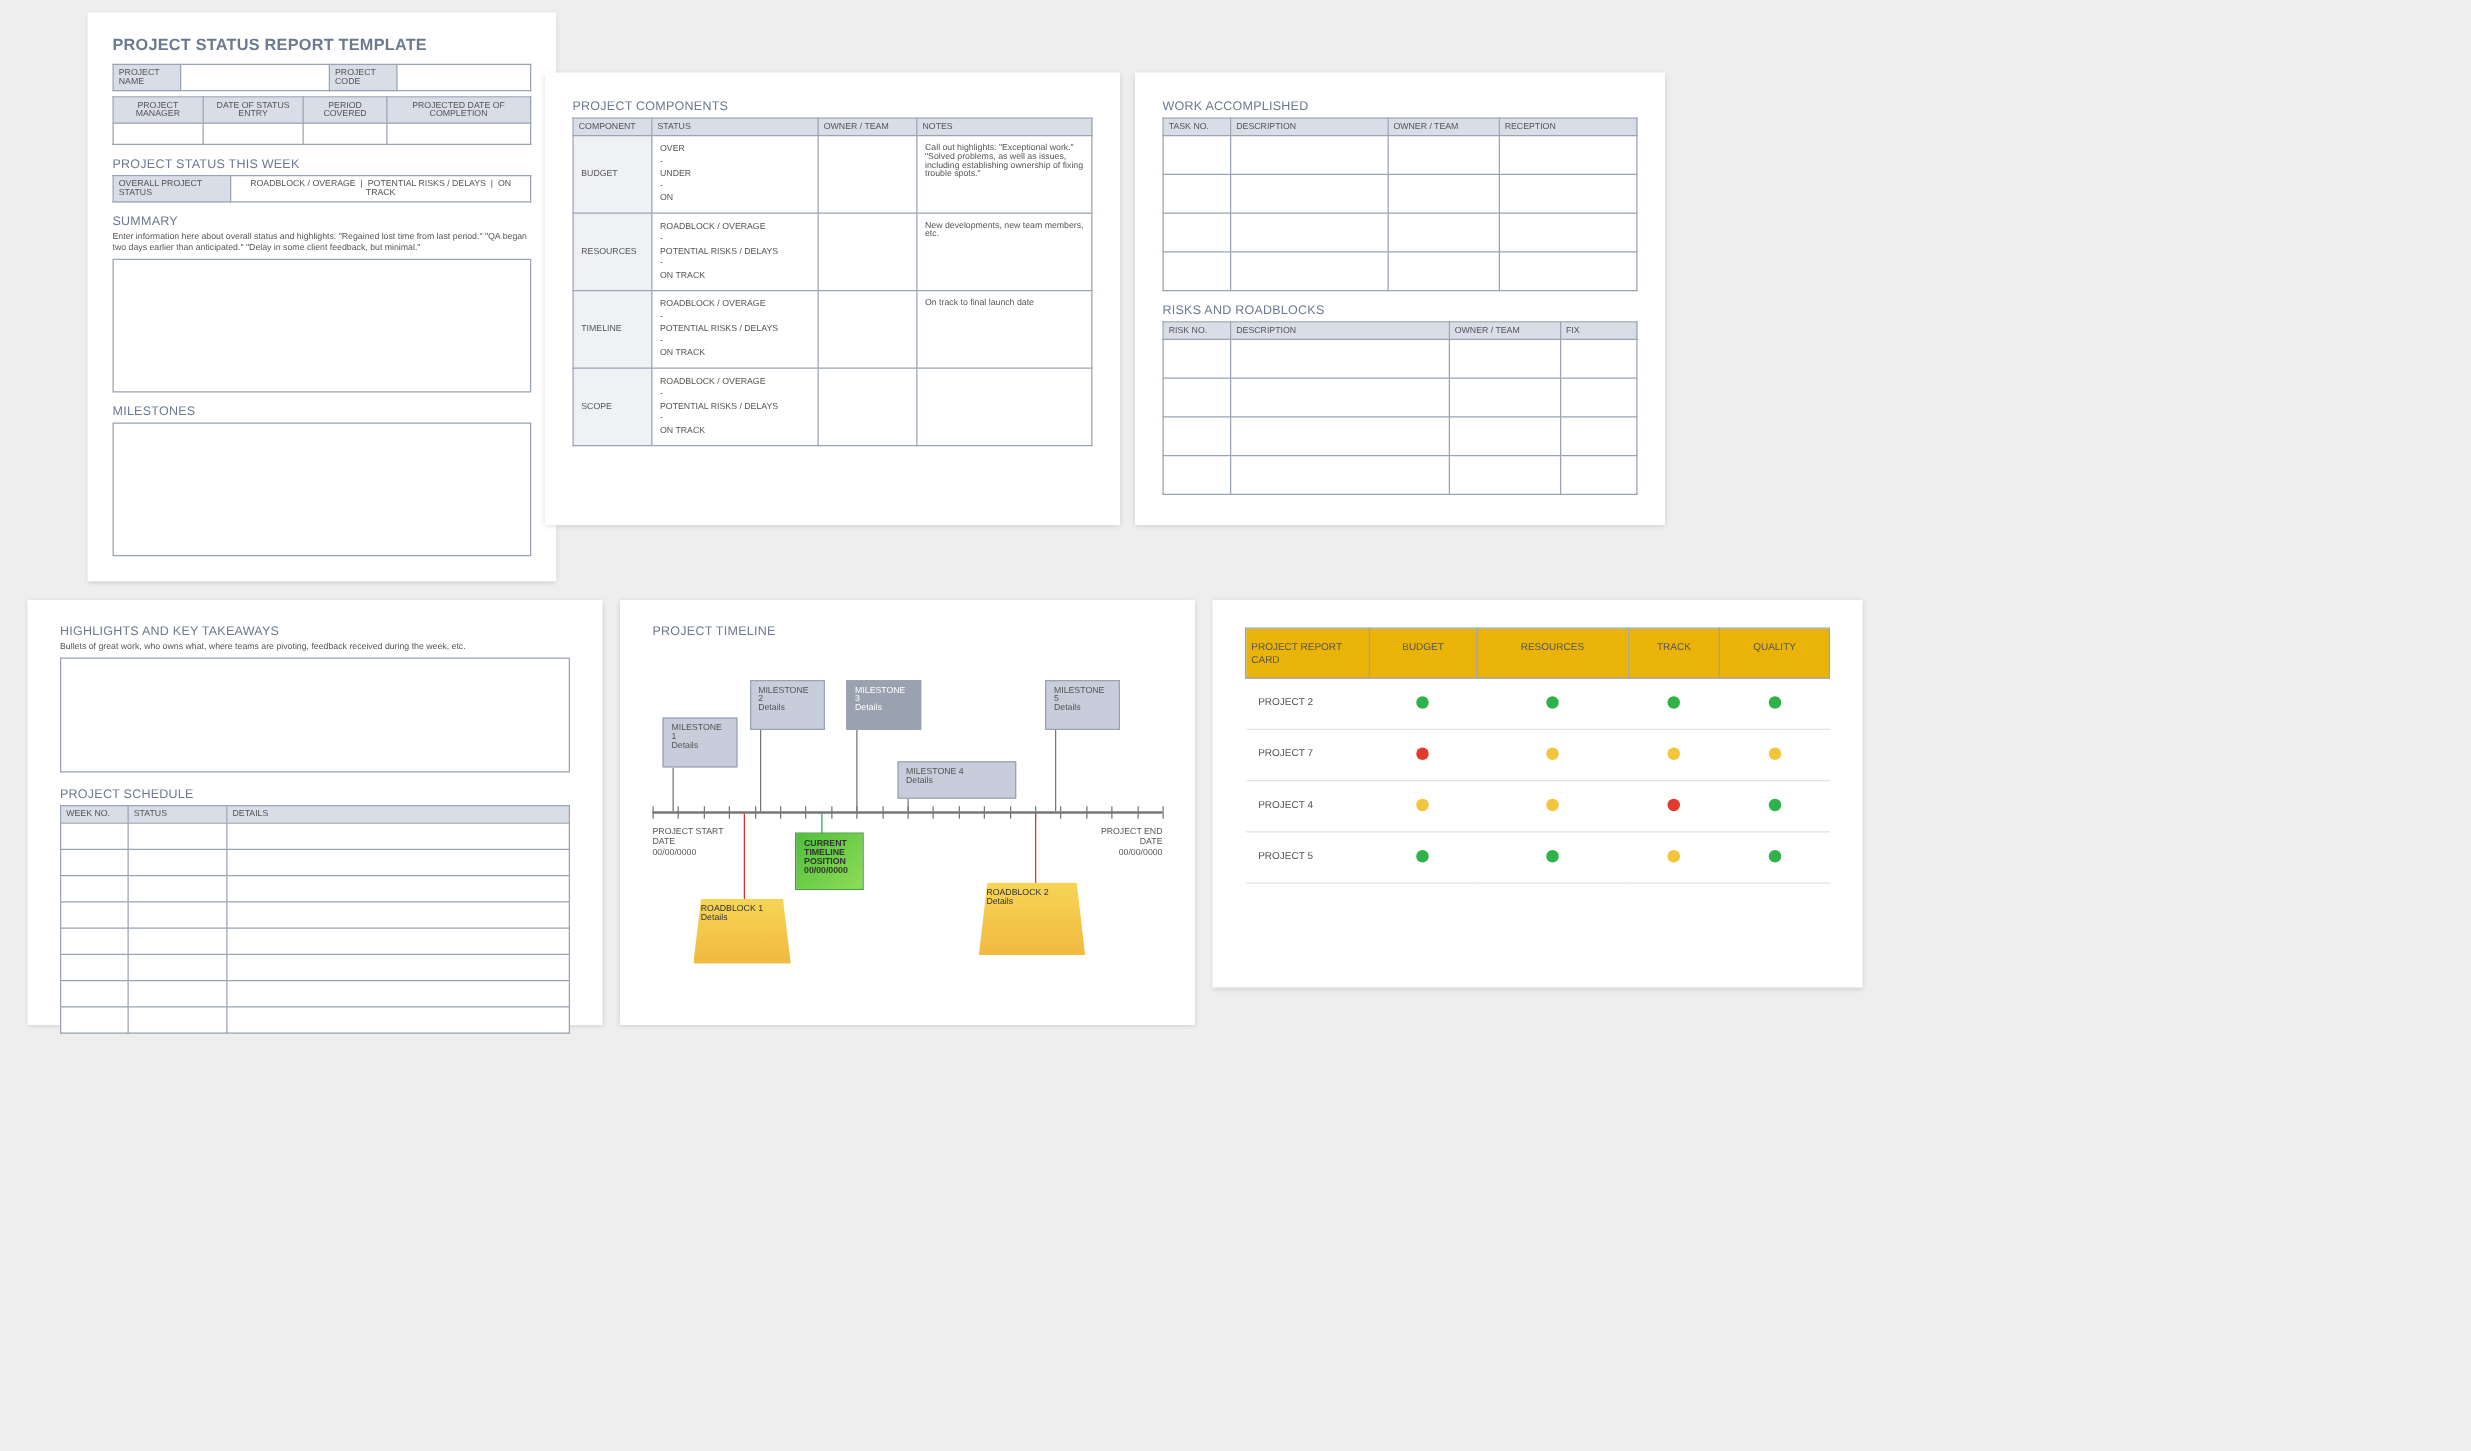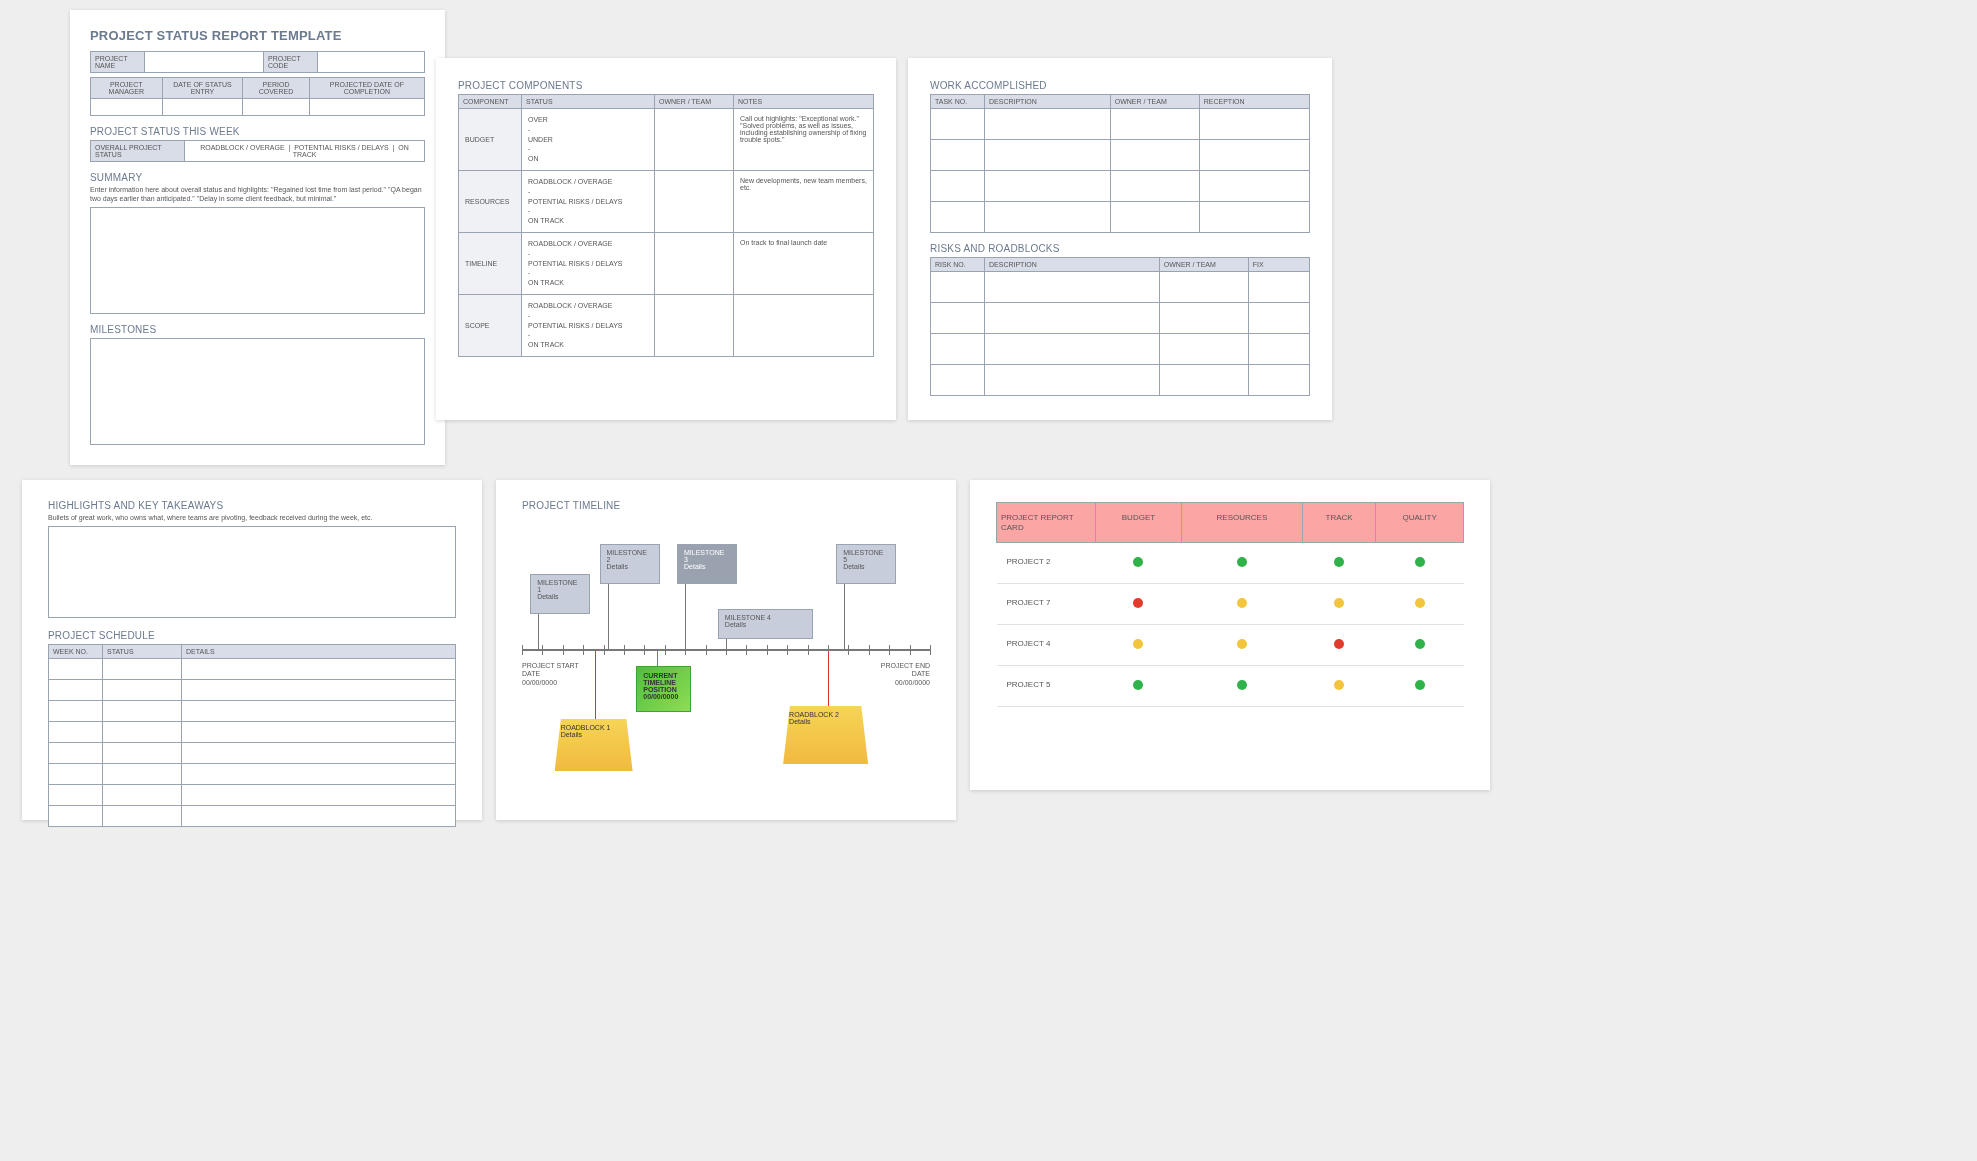--- a/index.html
+++ b/index.html
@@ -51,21 +51,21 @@
   .mile.dark{background:#9aa2b0;}
   .stem{position:absolute;width:1px;background:#777;}
   .stem.red{background:#d33;}
   .stem.green{background:#3a3;}
   .lbl{position:absolute;font-size:7px;color:#555;line-height:1.2;}
   .sticky{position:absolute;font-size:7px;color:#333;padding:5px 6px;box-sizing:border-box;}
   .sticky.green{background:linear-gradient(135deg,#4fbf3d,#8fdc55);border:1px solid #3fa231;}
   .sticky.yellow{background:linear-gradient(180deg,#f6d556,#f1b93f);clip-path:polygon(8% 0,92% 0,100% 100%,0 100%);}
 
   
-  .rc th{background:#fca5a5;text-align:center;padding:10px 4px;font-size:8px;}
+  .rc th{background:#eab308;text-align:center;padding:10px 4px;font-size:8px;}
   .rc td{text-align:center;padding:14px 4px;border:none;border-bottom:1px solid #e2e2e2;font-size:8px;}
   .rc td.rowlab{text-align:left;padding-left:10px;color:#555;}
   .dot{display:inline-block;width:10px;height:10px;border-radius:50%;}
   .g{background:#2fb24a;}
   .y{background:#f2c53d;}
   .r{background:#e23b2e;}
 </style>
 </head>
 <body>
 

